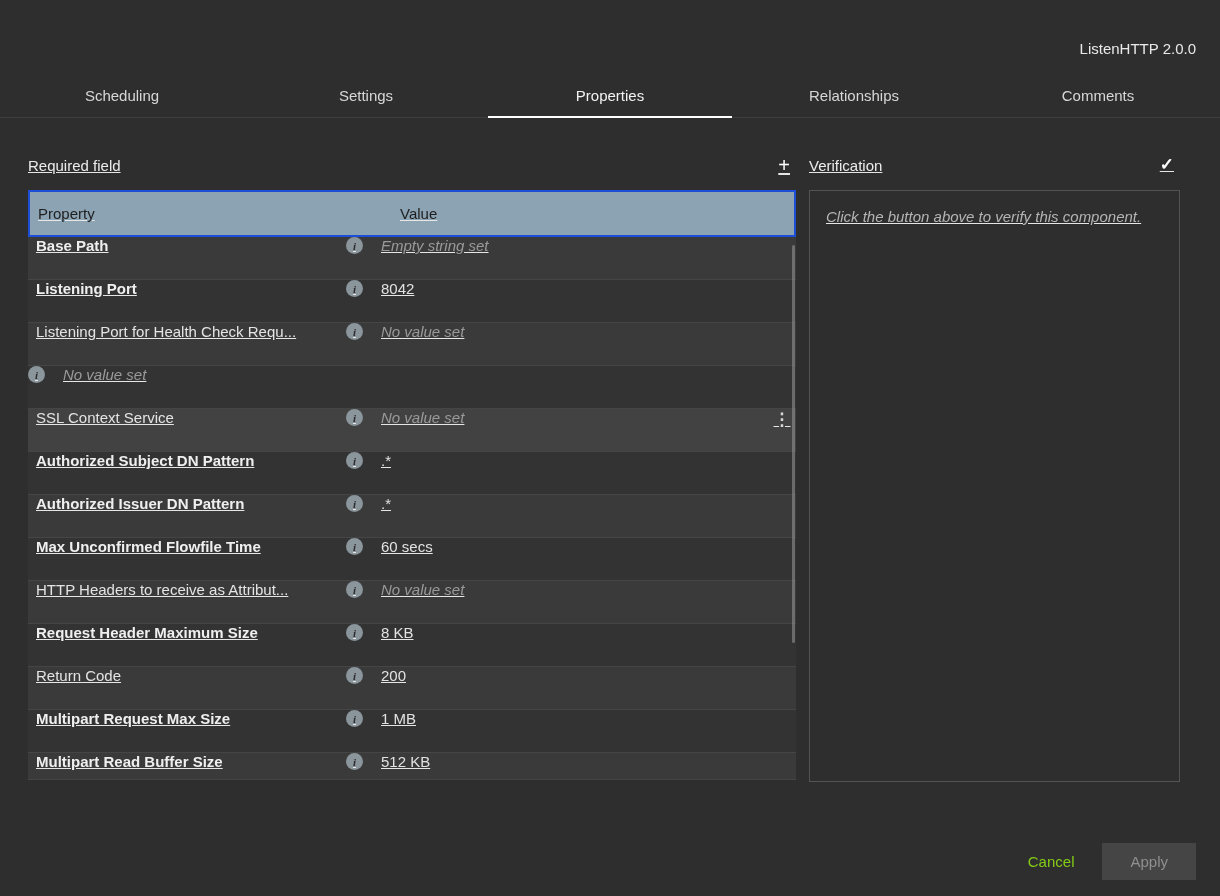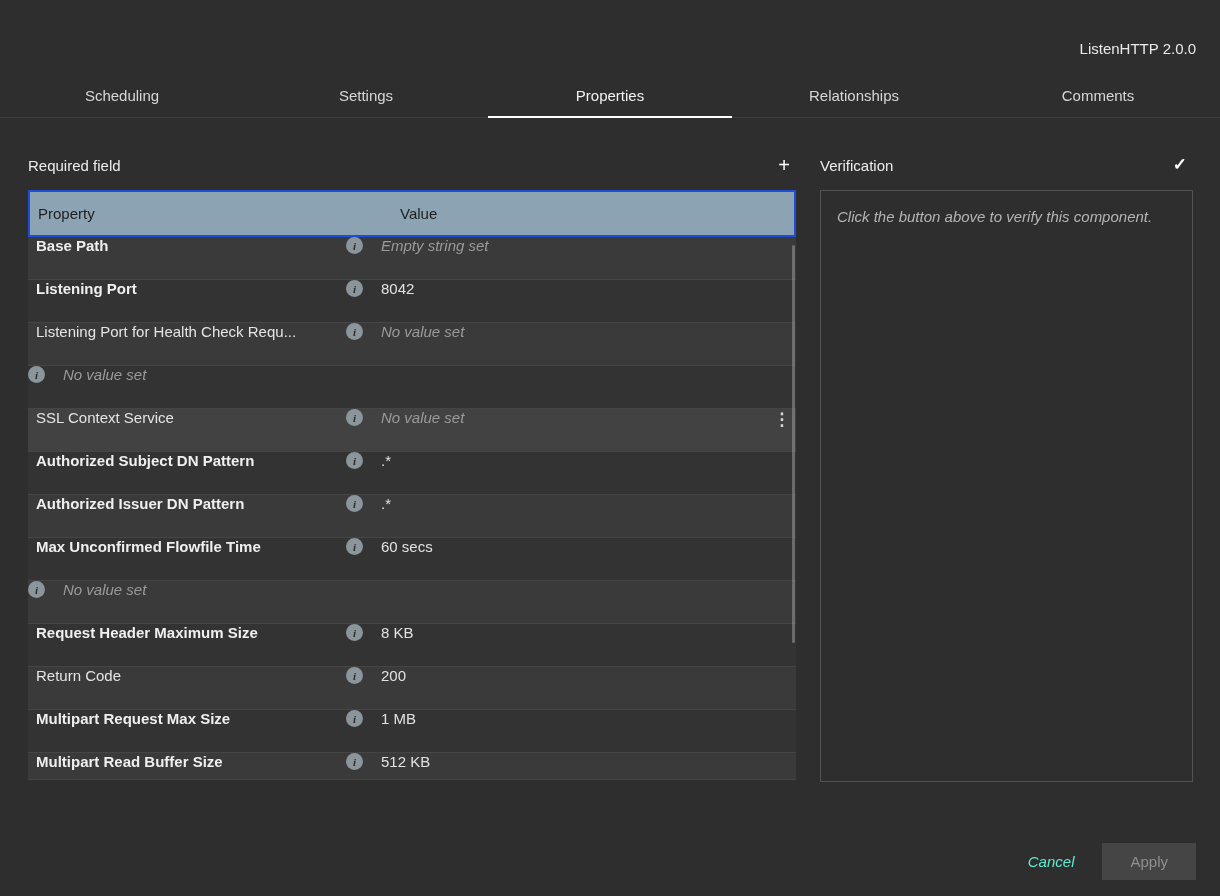--- a/index.html
+++ b/index.html
@@ -63,22 +63,23 @@
     content:"";
     position:absolute;
     left:0;right:0;bottom:-1px;
     height:2px;
     background:var(--underline,#fff);
   }
 
   
   .content{
     display:flex;
-    padding:34px 27px 0 28px;
-    gap:24px;
+    padding:34px 40px 0 28px;
+    gap:13px;
+    text-decoration:underline;
   }
   .col-left{width:768px;flex:0 0 768px;}
   .col-right{flex:1 1 auto;}
 
   .section-head{
     display:flex;
     align-items:center;
     justify-content:space-between;
     height:26px;
     margin-bottom:12px;
@@ -192,25 +193,24 @@
   .footer{
     position:absolute;
     right:24px;
     bottom:16px;
     display:flex;
     align-items:center;
     gap:24px;
   }
   .btn-cancel{
     background:none;border:none;cursor:pointer;
-    color:#5eead4;
+    color:#84cc16;
     font-size:15px;
     font-family:"Liberation Sans", sans-serif;
     padding:8px 4px;
-    font-style:italic;
   }
   .btn-apply{
     background:#454545;
     border:none;
     border-radius:0;
     color:#8f8f8f;
     font-size:15px;
     font-family:"Liberation Sans", sans-serif;
     padding:10px 28px;
     cursor:default;
@@ -279,20 +279,21 @@
             <div class="cell-name bold">Authorized Issuer DN Pattern</div>
             <span class="info-icon">i</span>
             <div class="cell-value">.*</div>
           </div>
           <div class="trow">
             <div class="cell-name bold">Max Unconfirmed Flowfile Time</div>
             <span class="info-icon">i</span>
             <div class="cell-value">60 secs</div>
           </div>
           <div class="trow">
+            <div class="cell-name">HTTP Headers to receive as Attribut...</div>
             <span class="info-icon">i</span>
             <div class="cell-value empty">No value set</div>
           </div>
           <div class="trow">
             <div class="cell-name bold">Request Header Maximum Size</div>
             <span class="info-icon">i</span>
             <div class="cell-value">8 KB</div>
           </div>
           <div class="trow">
             <div class="cell-name">Return Code</div>

